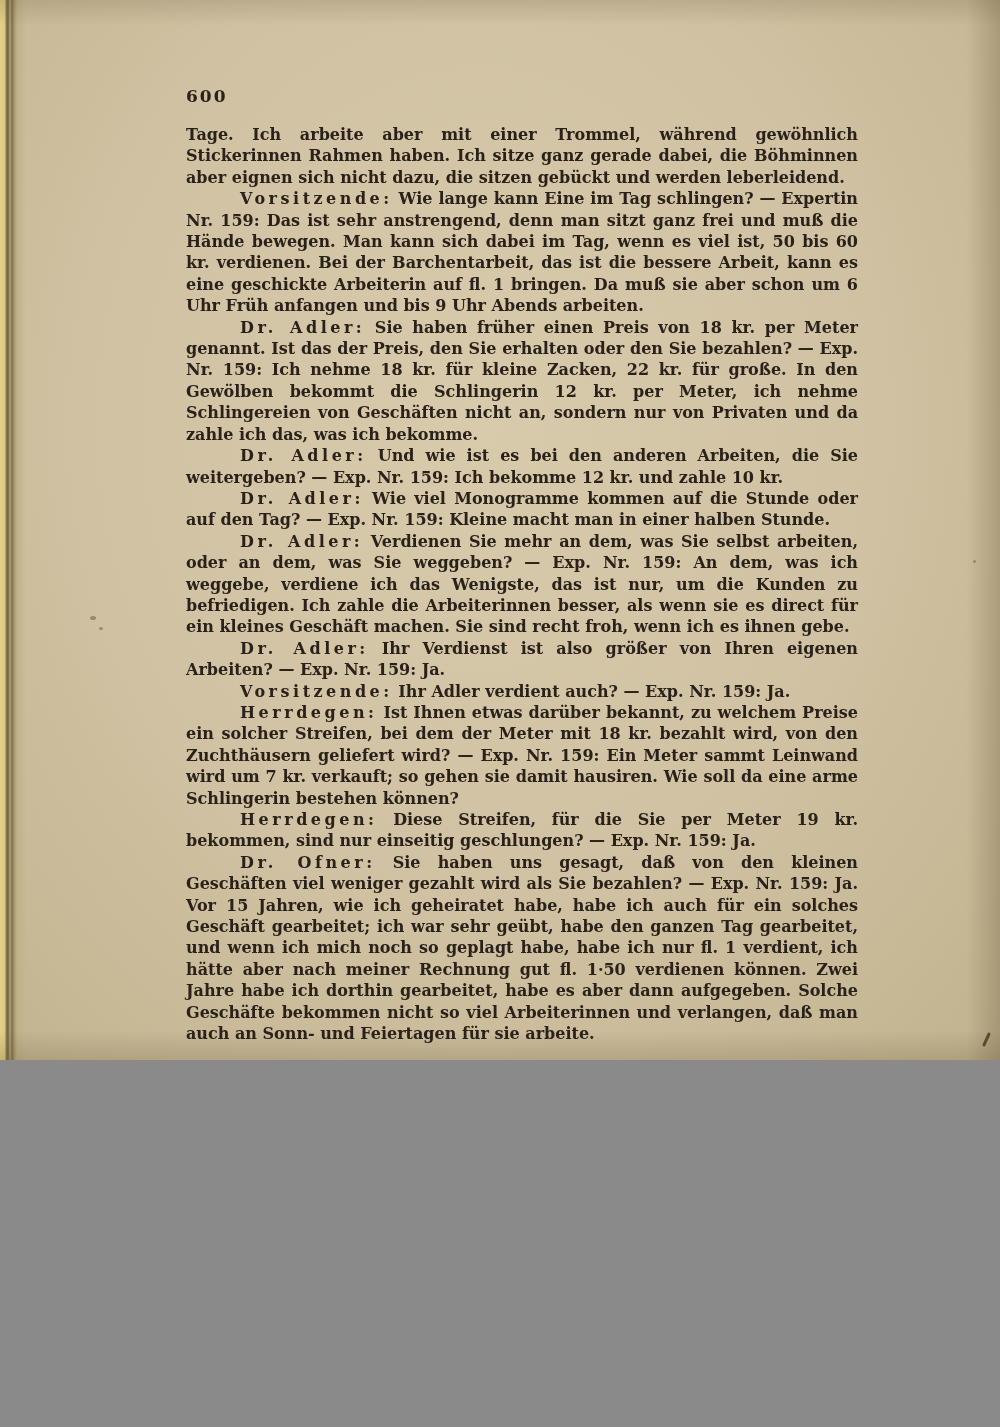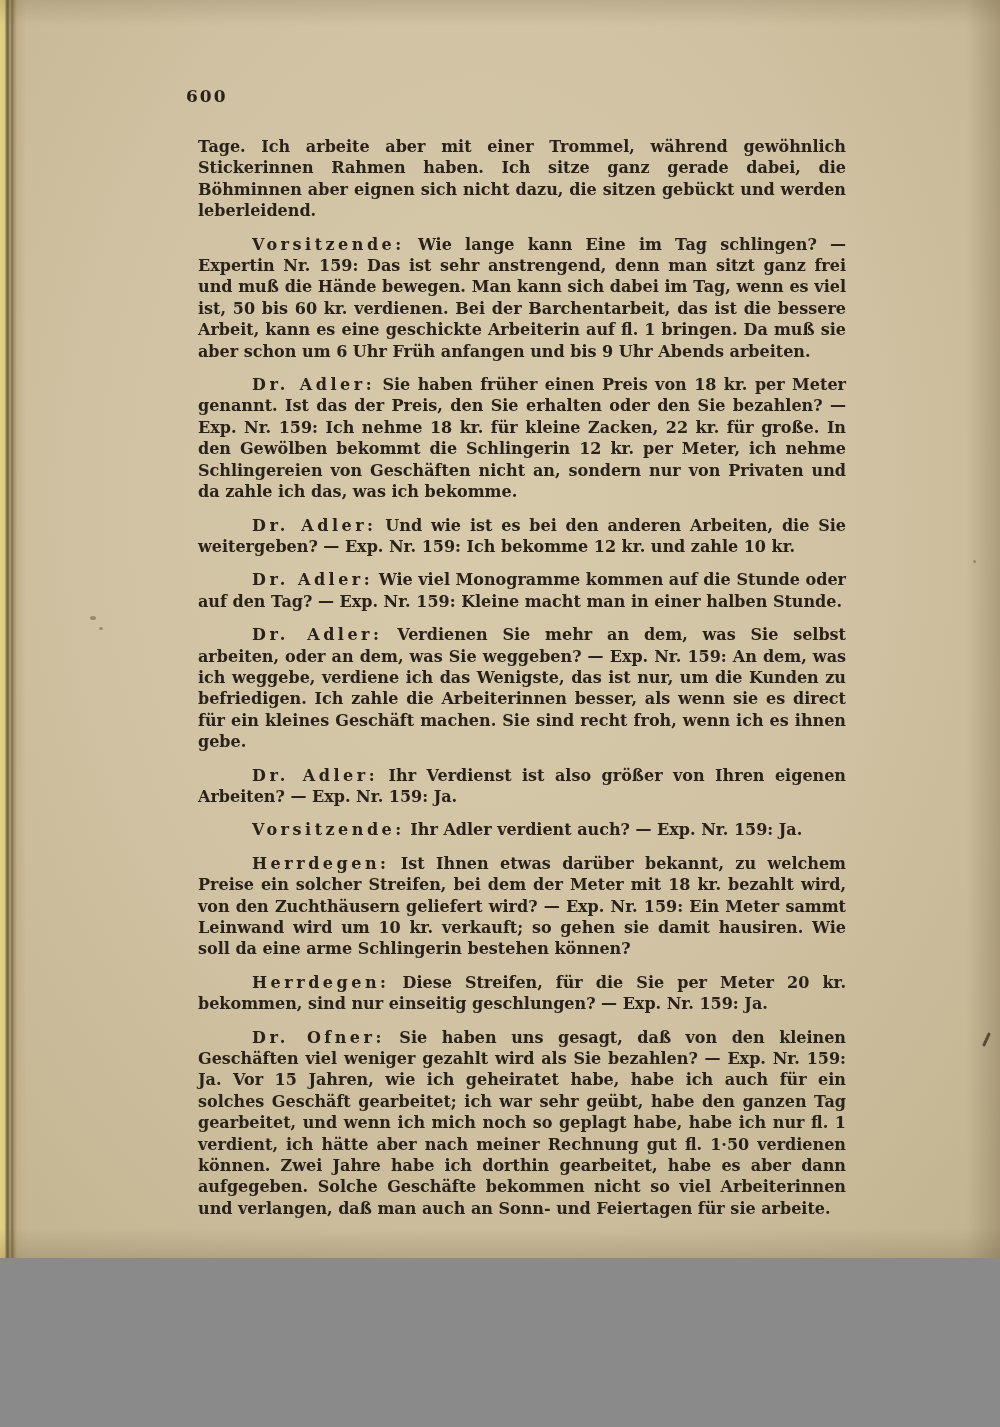--- a/index.html
+++ b/index.html
@@ -3,21 +3,21 @@
 <meta charset="utf-8">
 <style>
   html, body {
     margin: 0;
     padding: 0;
     background: #8a8a8a;
   }
   .scan {
     position: relative;
     width: 1000px;
-    height: 1258px;
+    height: 1060px;
     overflow: hidden;
     background:
       radial-gradient(ellipse at 48% 40%,
         var(--paper-light, #d8cbab) 0%,
         var(--paper, #cfc1a1) 55%,
         var(--paper-dark, #c2b38f) 100%);
     font-family: "DejaVu Serif", "Liberation Serif", serif;
   }
   
   .binding-edge {
@@ -64,21 +64,21 @@
     left: 186px;
     top: 124px;
     width: 672px;
     font-size: 16px;
     font-weight: bold;
     line-height: 21.4px;
     color: var(--ink, #2a221a);
     text-align: justify;
     text-justify: inter-word;
   }
-  .para { margin: 12px; }
+  .para { margin: 0; }
   .para.indent { text-indent: 54px; }
   .spaced { letter-spacing: 3.5px; }
   
   .pen-mark {
     position: absolute;
     right: 12px;
     top: 1032px;
     width: 3px;
     height: 15px;
     background: #5a4b31;
@@ -112,17 +112,17 @@
 
   <div class="text-block" id="text-block">
       <p class="para"><span class="plain">Tage. Ich arbeite aber mit einer Trommel, während gewöhnlich Stickerinnen Rahmen haben. Ich sitze ganz gerade dabei, die Böhminnen aber eignen sich nicht dazu, die sitzen gebückt und werden leberleidend.</span></p>
       <p class="para indent"><span class="spaced">Vorsitzende:</span><span class="plain"> Wie lange kann Eine im Tag schlingen? — Expertin Nr. 159: Das ist sehr anstrengend, denn man sitzt ganz frei und muß die Hände bewegen. Man kann sich dabei im Tag, wenn es viel ist, 50 bis 60 kr. verdienen. Bei der Barchentarbeit, das ist die bessere Arbeit, kann es eine geschickte Arbeiterin auf fl. 1 bringen. Da muß sie aber schon um 6 Uhr Früh anfangen und bis 9 Uhr Abends arbeiten.</span></p>
       <p class="para indent"><span class="spaced">Dr. Adler:</span><span class="plain"> Sie haben früher einen Preis von 18 kr. per Meter genannt. Ist das der Preis, den Sie erhalten oder den Sie bezahlen? — Exp. Nr. 159: Ich nehme 18 kr. für kleine Zacken, 22 kr. für große. In den Gewölben bekommt die Schlingerin 12 kr. per Meter, ich nehme Schlingereien von Geschäften nicht an, sondern nur von Privaten und da zahle ich das, was ich bekomme.</span></p>
       <p class="para indent"><span class="spaced">Dr. Adler:</span><span class="plain"> Und wie ist es bei den anderen Arbeiten, die Sie weitergeben? — Exp. Nr. 159: Ich bekomme 12 kr. und zahle 10 kr.</span></p>
       <p class="para indent"><span class="spaced">Dr. Adler:</span><span class="plain"> Wie viel Monogramme kommen auf die Stunde oder auf den Tag? — Exp. Nr. 159: Kleine macht man in einer halben Stunde.</span></p>
       <p class="para indent"><span class="spaced">Dr. Adler:</span><span class="plain"> Verdienen Sie mehr an dem, was Sie selbst arbeiten, oder an dem, was Sie weggeben? — Exp. Nr. 159: An dem, was ich weggebe, verdiene ich das Wenigste, das ist nur, um die Kunden zu befriedigen. Ich zahle die Arbeiterinnen besser, als wenn sie es direct für ein kleines Geschäft machen. Sie sind recht froh, wenn ich es ihnen gebe.</span></p>
       <p class="para indent"><span class="spaced">Dr. Adler:</span><span class="plain"> Ihr Verdienst ist also größer von Ihren eigenen Arbeiten? — Exp. Nr. 159: Ja.</span></p>
       <p class="para indent"><span class="spaced">Vorsitzende:</span><span class="plain"> Ihr Adler verdient auch? — Exp. Nr. 159: Ja.</span></p>
-      <p class="para indent"><span class="spaced">Herrdegen:</span><span class="plain"> Ist Ihnen etwas darüber bekannt, zu welchem Preise ein solcher Streifen, bei dem der Meter mit 18 kr. bezahlt wird, von den Zuchthäusern geliefert wird? — Exp. Nr. 159: Ein Meter sammt Leinwand wird um 10 kr. verkauft; so gehen sie damit hausiren. Wie soll da eine arme Schlingerin bestehen können?</span></p>
-      <p class="para indent"><span class="spaced">Herrdegen:</span><span class="plain"> Diese Streifen, für die Sie per Meter 20 kr. bekommen, sind nur einseitig geschlungen? — Exp. Nr. 159: Ja.</span></p>
+      <p class="para indent"><span class="spaced">Herrdegen:</span><span class="plain"> Ist Ihnen etwas darüber bekannt, zu welchem Preise ein solcher Streifen, bei dem der Meter mit 18 kr. bezahlt wird, von den Zuchthäusern geliefert wird? — Exp. Nr. 159: Ein Meter sammt Leinwand wird um 7 kr. verkauft; so gehen sie damit hausiren. Wie soll da eine arme Schlingerin bestehen können?</span></p>
+      <p class="para indent"><span class="spaced">Herrdegen:</span><span class="plain"> Diese Streifen, für die Sie per Meter 19 kr. bekommen, sind nur einseitig geschlungen? — Exp. Nr. 159: Ja.</span></p>
       <p class="para indent"><span class="spaced">Dr. Ofner:</span><span class="plain"> Sie haben uns gesagt, daß von den kleinen Geschäften viel weniger gezahlt wird als Sie bezahlen? — Exp. Nr. 159: Ja. Vor 15 Jahren, wie ich geheiratet habe, habe ich auch für ein solches Geschäft gearbeitet; ich war sehr geübt, habe den ganzen Tag gearbeitet, und wenn ich mich noch so geplagt habe, habe ich nur fl. 1 verdient, ich hätte aber nach meiner Rechnung gut fl. 1·50 verdienen können. Zwei Jahre habe ich dorthin gearbeitet, habe es aber dann aufgegeben. Solche Geschäfte bekommen nicht so viel Arbeiterinnen und verlangen, daß man auch an Sonn- und Feiertagen für sie arbeite.</span></p>
     </div>
 </div>
 
 </body></html>

